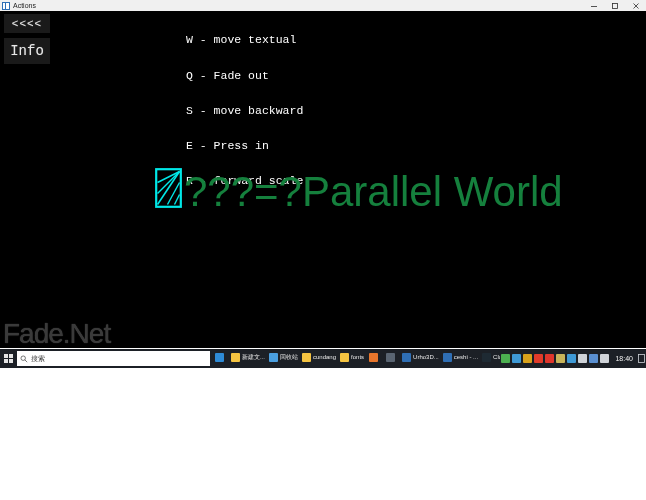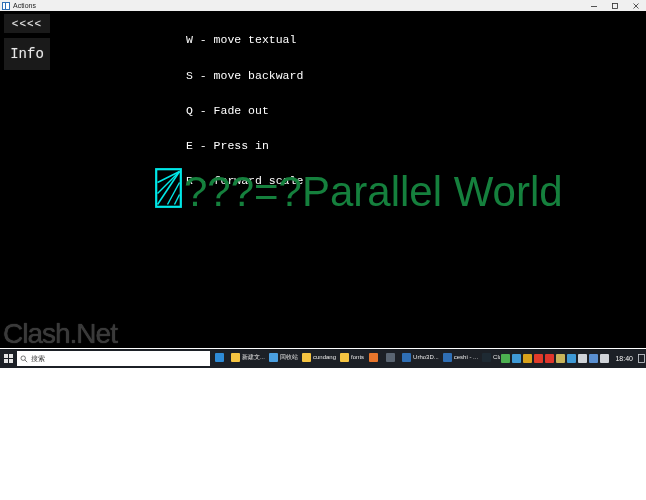--- a/index.html
+++ b/index.html
@@ -110,21 +110,21 @@
     text-shadow: 0 0 1px rgba(255,255,255,0.35);
   }
   #back-button {
     width: 46px;
     height: 19px;
     font-size: 11px;
     margin-bottom: 5px;
   }
   #info-button {
     width: 46px;
-    height: 32px;
+    height: 26px;
     font-size: 14px;
     letter-spacing: 0px;
   }
 
   
   #instructions {
     position: absolute;
     left: 186px;
     top: 0px;
     color: #ffffff;
@@ -337,41 +337,41 @@
 
   <div id="game-canvas">
 
     <div id="ui-buttons">
       <div class="ui-button" id="back-button">&lt;&lt;&lt;&lt;</div>
       <div class="ui-button" id="info-button">Info</div>
     </div>
 
     <div id="instructions">
       <div class="line">W - move textual</div>
+      <div class="line">Q - Fade out</div>
       <div class="line">S - move backward</div>
-      <div class="line">Q - Fade out</div>
       <div class="line">E - Press in</div>
       <div class="line">R - forward scale</div>
     </div>
 
     <div id="headline">
       <span id="missing-glyph-box">
         <svg width="27" height="40" viewBox="0 0 27 40">
           <rect x="1.2" y="1.2" width="24.6" height="37.6" fill="none" stroke="#00e8e8" stroke-width="2.2"></rect>
           <line x1="2.5" y1="36.5" x2="24.5" y2="3.5" stroke="#00e8e8" stroke-width="1.6"></line>
           <line x1="2.5" y1="25.5" x2="24.5" y2="3.5" stroke="#00e8e8" stroke-width="1.4"></line>
           <line x1="2.5" y1="14.5" x2="24.5" y2="3.5" stroke="#00e8e8" stroke-width="1.4"></line>
           <line x1="12.5" y1="36.5" x2="24.5" y2="14.5" stroke="#00e8e8" stroke-width="1.4"></line>
           <line x1="19.5" y1="36.5" x2="24.5" y2="26.5" stroke="#00e8e8" stroke-width="1.4"></line>
         </svg>
       </span>
       <span id="headline-text">???=?Parallel World</span>
     </div>
 
-    <div id="watermark">Clash.Net</div>
+    <div id="watermark">Fade.Net</div>
   </div>
 </div>
 
 <div id="taskbar">
 
   <div id="start-button">
     <span class="winlogo">
         <i></i>
         <i></i>
         <i></i>

